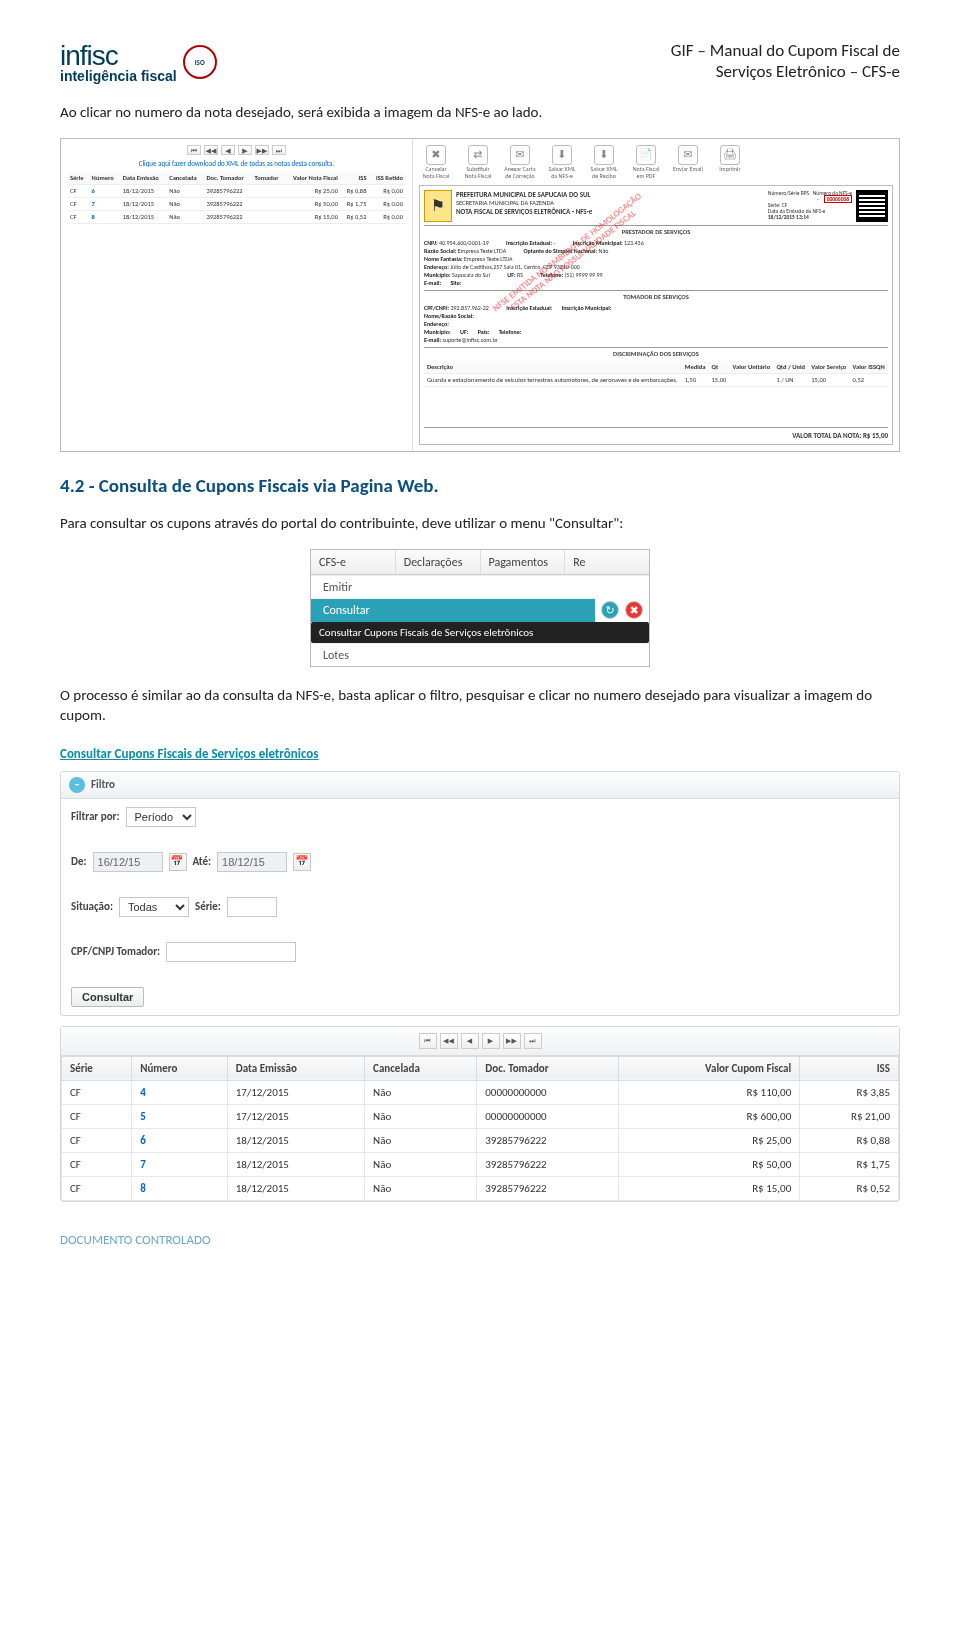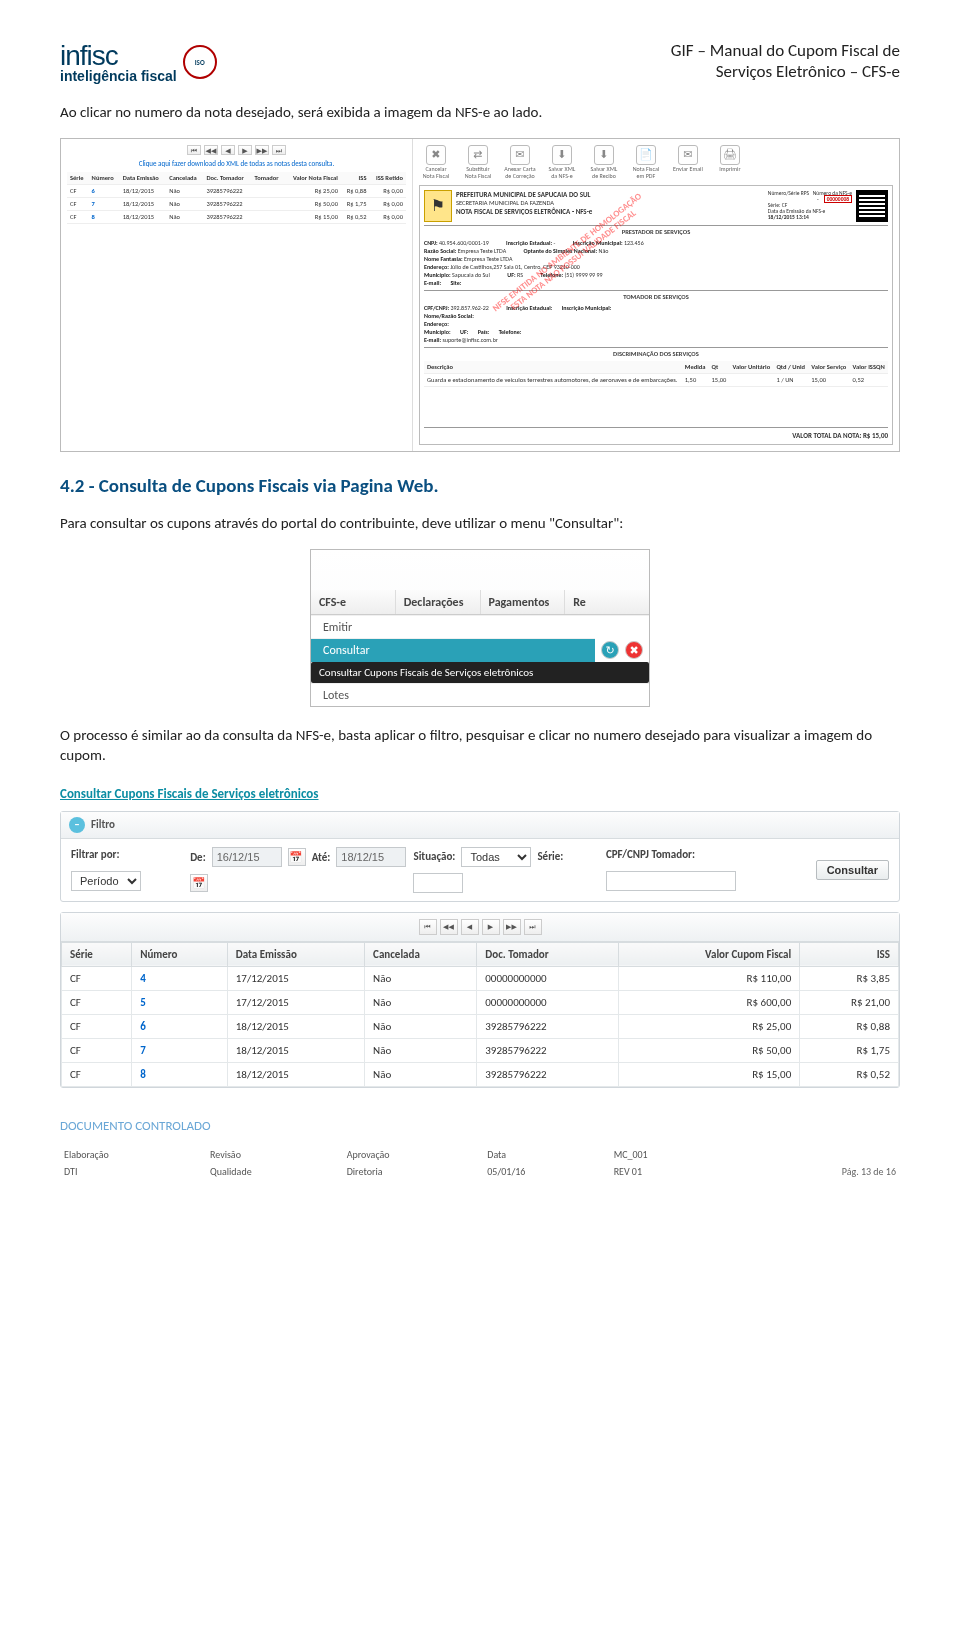--- a/index.html
+++ b/index.html
@@ -149,21 +149,21 @@
   .valor-total { text-align:right; border-top:1px solid #999; padding-top:3px; font-weight:bold; font-size:7px; margin-top:40px;}
 
   
   .menu-shot {
     width: 340px; margin: 4px auto 18px;
     border: 1px solid #bbb;
     background: linear-gradient(#fff,#f7f9fa);
     font-size: 12px;
   }
   .menu-tabs { display:flex; border-bottom:1px solid #ccc; }
-  .menu-tab { flex:1; padding:5px 8px; font-weight:bold; color:#444; border-right:1px solid #ddd; background:linear-gradient(#fcfcfc,#eee);margin-top:40px; }
+  .menu-tab { flex:1; padding:5px 8px; font-weight:normal; color:#444; border-right:1px solid #ddd; background:linear-gradient(#fcfcfc,#eee); }
   .menu-tab:last-child{border-right:none;}
   .dropdown-list { background:#fff; }
   .dropdown-item { padding:4px 12px; color:#555; border-top:1px solid #f0f0f0; }
   .dropdown-item.active { background:#2aa1b7; color:#fff; }
   .tooltip-bar {
     background:#222; color:#fff; font-size:11px; padding:4px 8px;
     border-radius:2px;
   }
   .dd-icons { display:flex; gap:6px; justify-content:flex-end; padding:3px 6px; }
   .dd-icon { width:18px;height:18px;border-radius:9px;border:1px solid #ccc;
@@ -182,21 +182,21 @@
   }
   .filtro-head {
     background:linear-gradient(#fdfdfd,#eef1f3);
     padding:5px 8px; border-bottom:1px solid #d7dcdf;
     display:flex; align-items:center; gap:6px; font-weight:bold; color:#555;
   }
   .filtro-toggle {
     width:16px;height:16px;border-radius:8px;background:#5bc0de;
     display:inline-flex;align-items:center;justify-content:center;color:#fff;font-size:11px;
   }
-  .filtro-body { padding:8px 10px; display:flex; flex-direction:row; gap:7px; }
+  .filtro-body { padding:8px 10px; display:flex; flex-direction:column; gap:25px; }
   .frow { display:flex; align-items:center; gap:6px; flex-wrap:wrap; }
   .flabel { font-weight:bold; color:#444; }
   .finput {
     border:1px solid #c5c9cc; background:#fff; padding:2px 4px;
     font-size:11px; color:#333; height:20px;
   }
   .fselect { width:70px; }
   .w-date { width:70px; background:#eef1f3; color:#666;}
   .cal { display:inline-flex;align-items:center;justify-content:center;
     width:18px;height:18px;border:1px solid #c5c9cc;background:linear-gradient(#fff,#eee);
@@ -553,35 +553,15 @@
               <td class="right">R$ 15,00</td>
               <td class="right">R$ 0,52</td>
             </tr>
           </tbody>
       </table>
     </div>
   </div>
 
   <div class="footer-block">
     <div class="controlled">DOCUMENTO CONTROLADO</div>
-    <table class="footer-table">
-      <tbody>
-          <tr>
-        <td>Elaboração</td>
-        <td>Revisão</td>
-        <td>Aprovação</td>
-        <td>Data</td>
-        <td>MC_001</td>
-        <td></td>
-      </tr>
-      <tr>
-        <td>DTI</td>
-        <td>Qualidade</td>
-        <td>Diretoria</td>
-        <td>05/01/16</td>
-        <td>REV 01</td>
-        <td class="page-num">Pág. 13 de 16</td>
-      </tr>
-    </tbody>
-      </table>
   </div>
 
 </div>
 
 </body></html>

